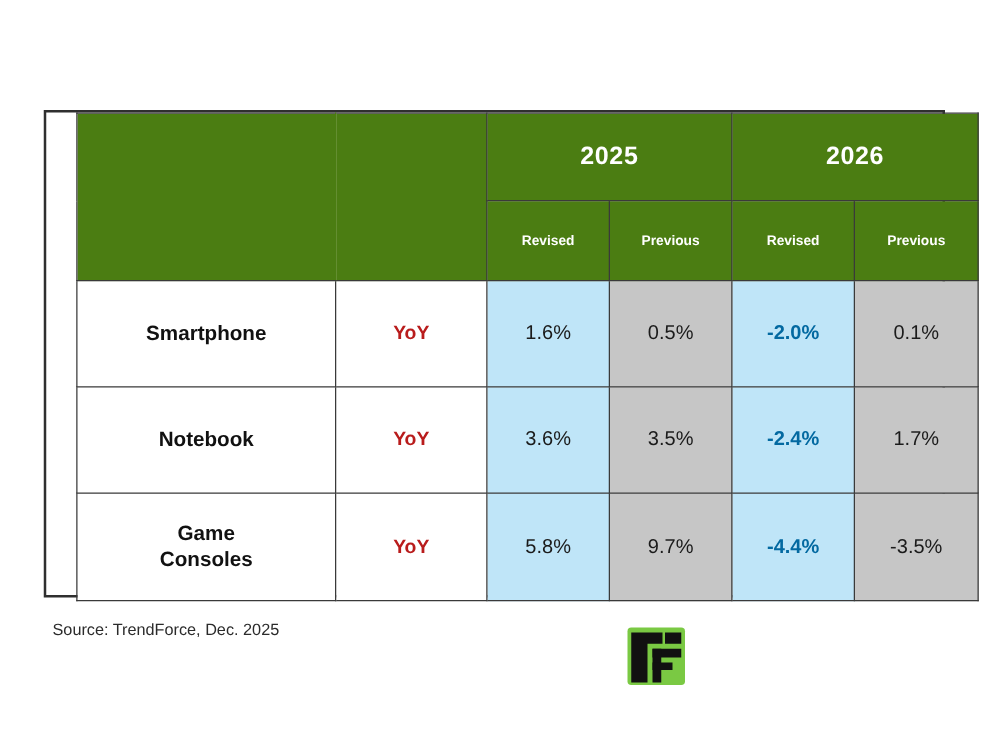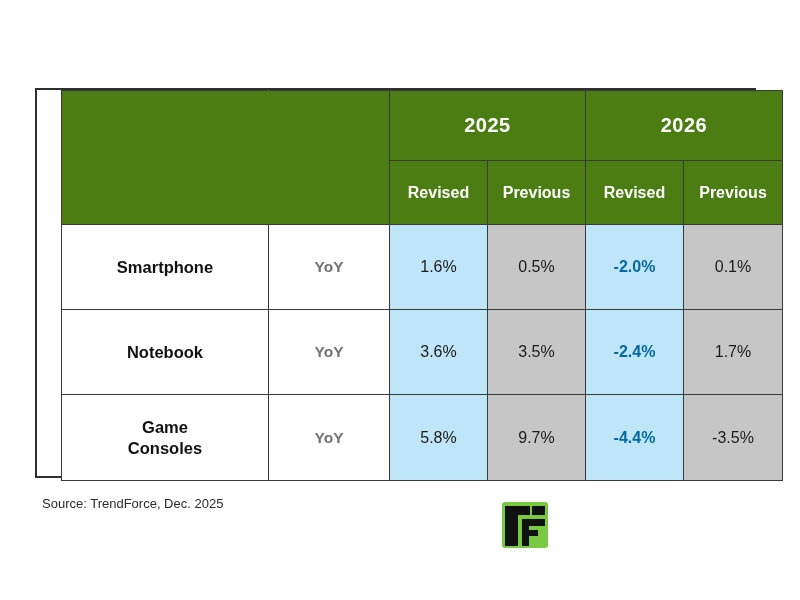--- a/index.html
+++ b/index.html
@@ -73,34 +73,34 @@
     border-right-color: #4B7D12 !important;
   }
   .hd-blank2 {
     background: #4B7D12;
   }
   .hd-year {
     font-size: 20px;
     letter-spacing: 0.5px;
   }
   .hd-sub {
-    font-size: 16px;
+    font-size: 11px;
   }
 
   
   .rowlabel {
     background: #ffffff;
     color: #111111;
     font-weight: bold;
     font-size: 16.5px;
     line-height: 1.25;
   }
   .yoy {
     background: #ffffff;
-    color: #737373;
+    color: #b91c1c;
     font-weight: bold;
     font-size: 15.5px;
   }
   .val {
     font-size: 16px;
     color: #1b1b1b;
   }
   .val.blue {
     background: #BFE5F8;
   }

